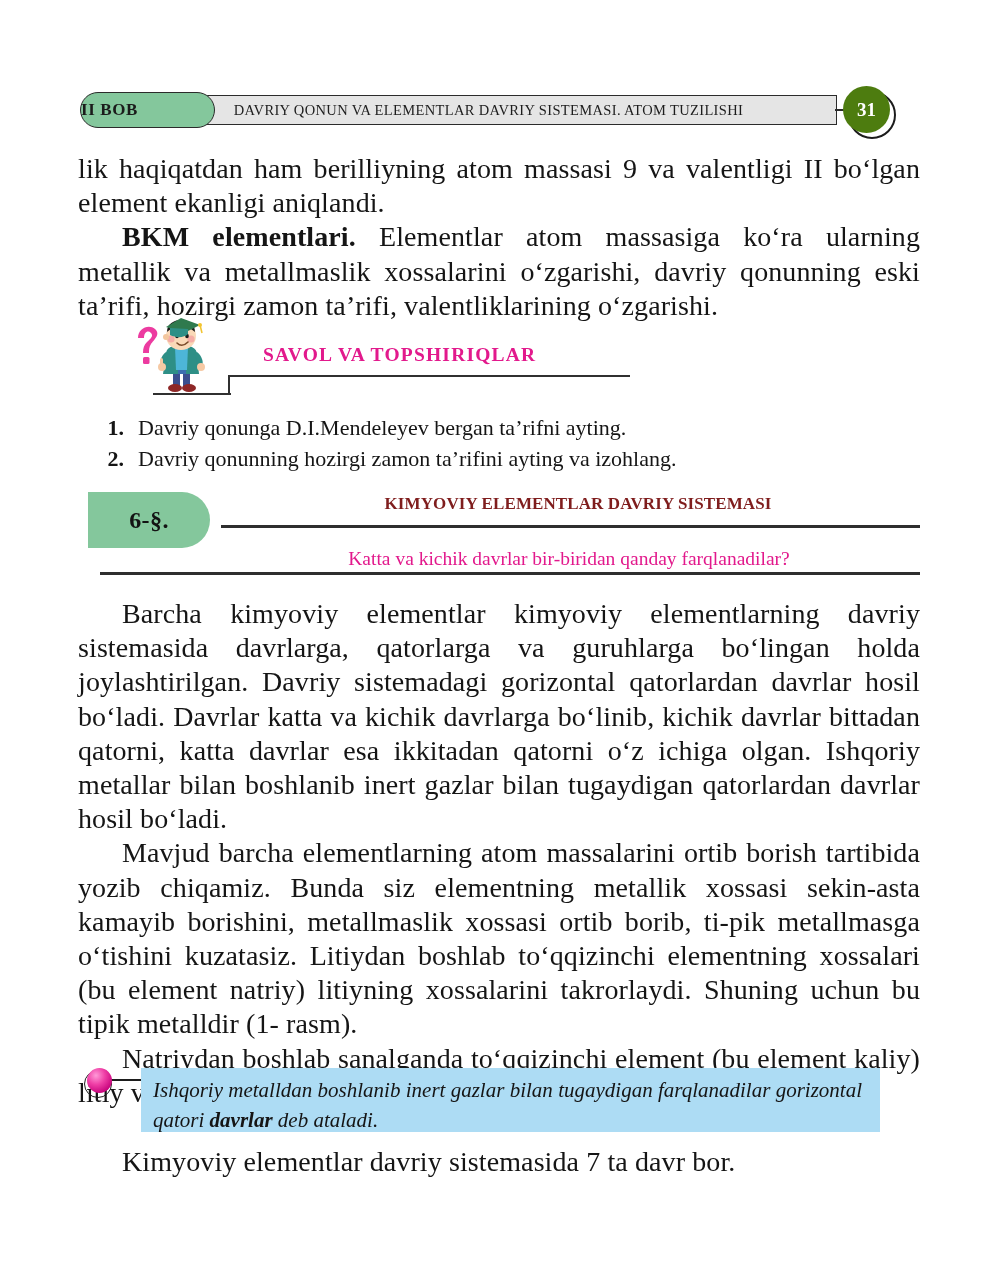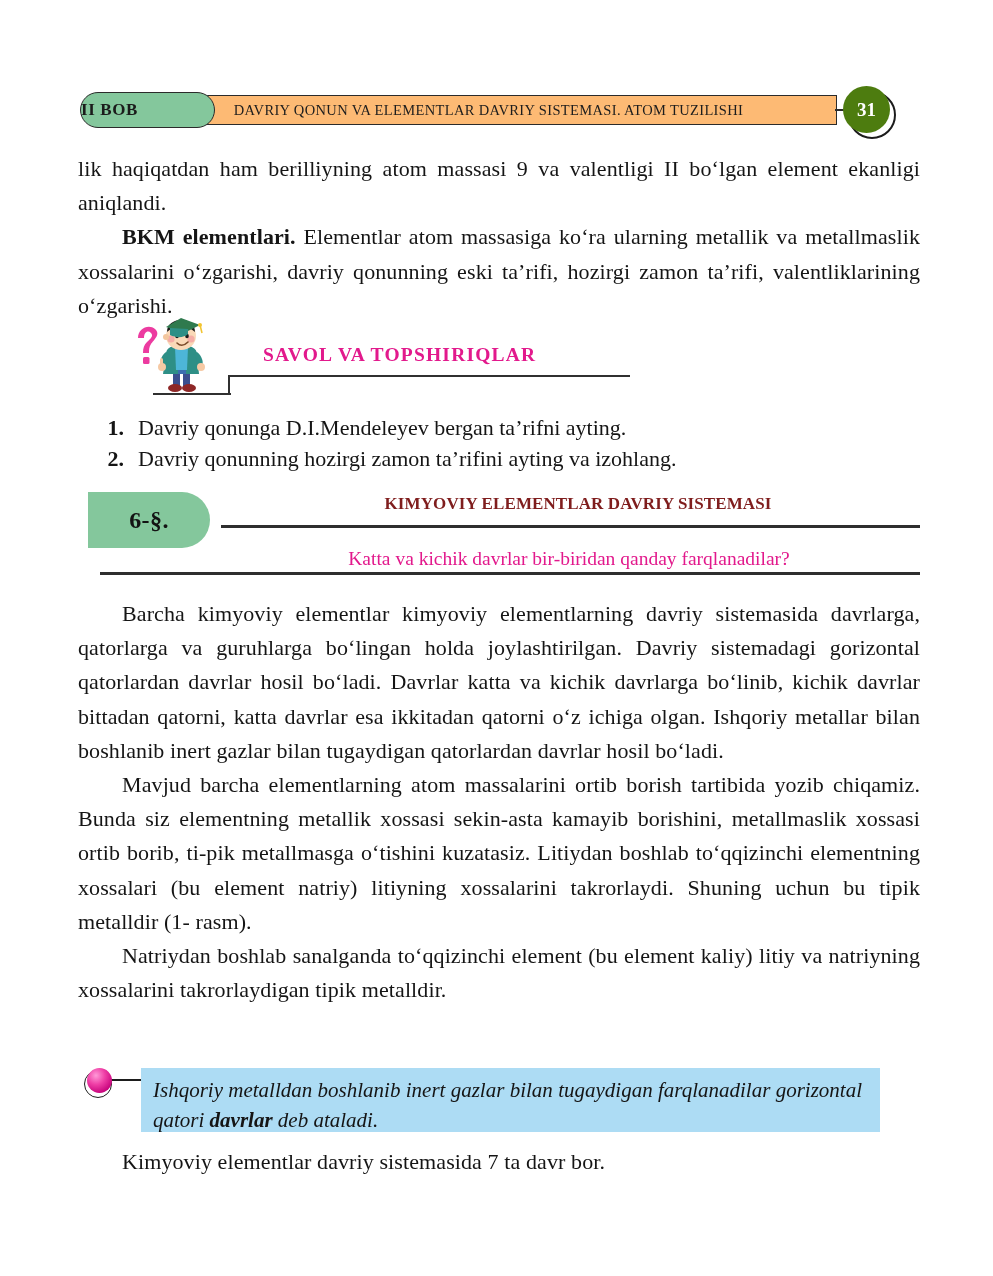--- a/index.html
+++ b/index.html
@@ -31,21 +31,21 @@
     width: 835px;
     height: 38px;
   }
   .header-bar {
     position: absolute;
     left: 60px;
     top: 3px;
     width: 697px;
     height: 30px;
     border: 1.6px solid #2b2b2b;
-    background: #fdba74;
+    background: #e5e5e5;
     box-sizing: border-box;
     display: flex;
     align-items: center;
     justify-content: center;
   }
   .header-title {
     font-size: 14.5px;
     letter-spacing: 0.35px;
     color: #1d1d1d;
     white-space: nowrap;
@@ -119,21 +119,21 @@
 
   
   .content {
     position: absolute;
     left: 78px;
     top: 152px;
     width: 842px;
   }
   p.para {
     margin: 0;
-    font-size: 22px;
+    font-size: 28px;
     line-height: 34.2px;
     text-align: justify;
     text-align-last: left;
     color: #151515;
     letter-spacing: 0.1px;
   }
   p.para.indent {
     text-indent: 44px;
   }
   .bold {

